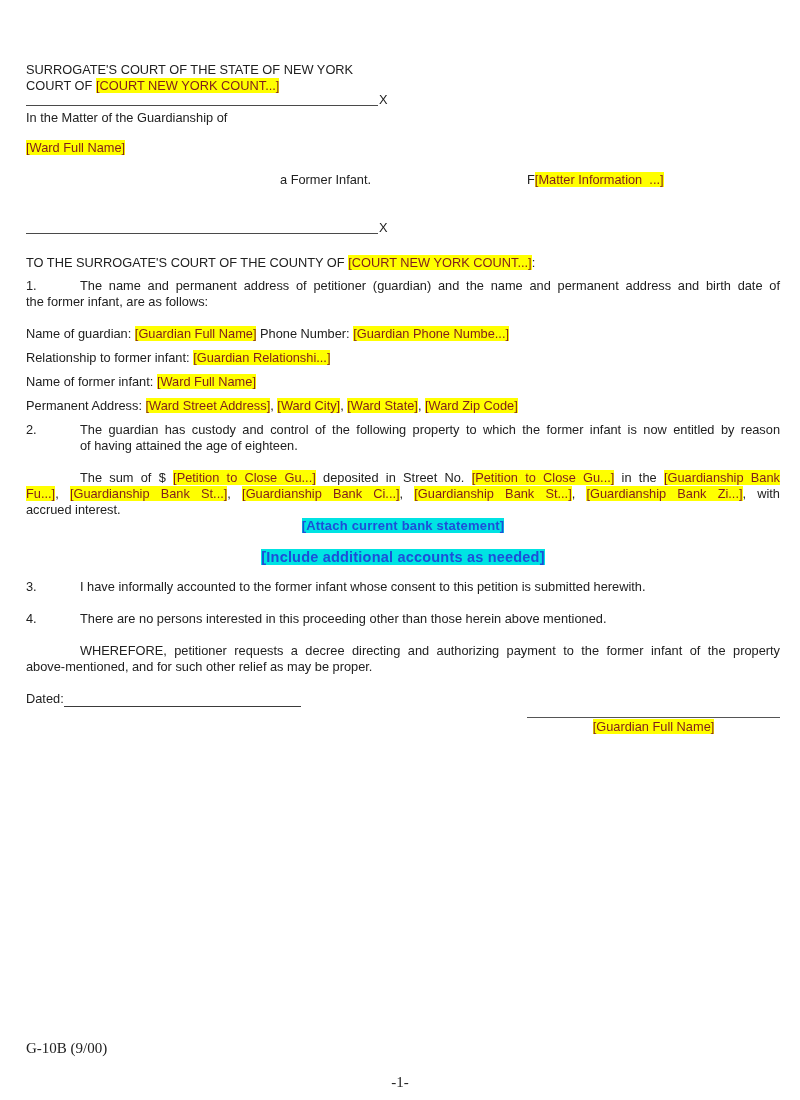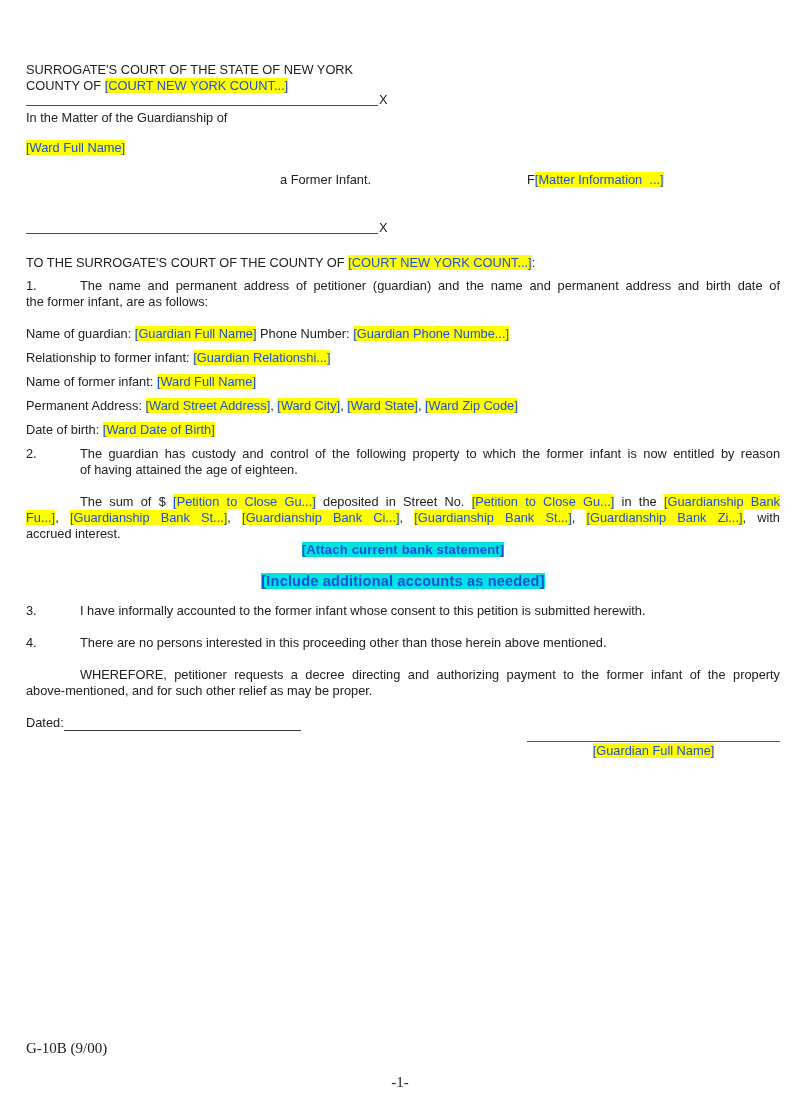--- a/index.html
+++ b/index.html
@@ -2,21 +2,21 @@
 <html style="--highlight_yellow: #ffff00; --highlight_cyan: #00e3e3;"><head>
 <meta charset="utf-8">
 <style>
   html,body{margin:0;padding:0;background:#ffffff;}
   .page{
     position:relative;width:800px;height:1100px;background:#ffffff;overflow:hidden;
     font-family:"Liberation Sans","DejaVu Sans",sans-serif;
     font-size:12.8px;line-height:16px;color:#212121;
   }
   .abs{position:absolute;}
-  .mark-y{background:var(--highlight_yellow,#ffff00);color:#1d4ed8;}
+  .mark-y{background:var(--highlight_yellow,#ffff00);color:#7f1d1d;}
   .mark-c{background:var(--highlight_cyan,#00e3e3);color:#1d4ed8;margin-top:25px;}
   .rule-row{height:13px;}
   .rule{display:inline-block;width:352px;height:13px;border-bottom:1px solid #4a4a4a;vertical-align:bottom;}
   .xmark{display:inline-block;vertical-align:bottom;height:13px;line-height:13px;padding-left:1px;}
   .rtitle{width:260px;}
   .pre span{white-space:pre;}
   .body{position:absolute;left:26px;top:247px;width:754px;}
   .jlast{text-align:justify;text-align-last:justify;}
   .hang{position:relative;padding-left:54px;}
   .pnum{position:absolute;left:0;top:0;}
@@ -32,21 +32,21 @@
   .serif{font-family:"Liberation Serif","DejaVu Serif",serif;font-size:15px;}
   .pagenum{left:0;right:0;text-align:center;}
 </style>
 </head>
 <body>
 
 <div class="page">
 
   <div class="abs" style="left:26px;top:62px;">SURROGATE'S COURT OF THE STATE OF NEW YORK</div>
 
-  <div class="abs" style="left:26px;top:78px;"><span>COUNTY OF </span><span class="mark-y">[COURT NEW YORK COUNT...]</span></div>
+  <div class="abs" style="left:26px;top:78px;"><span>COURT OF </span><span class="mark-y">[COURT NEW YORK COUNT...]</span></div>
 
   <div class="abs rule-row" style="left:26px;top:90px;">
     <span class="rule"></span><span class="xmark">X</span>
   </div>
 
   <div class="abs" style="left:26px;top:110px;">In the Matter of the Guardianship of</div>
 
   <div class="abs" style="left:26px;top:140px;"><span class="mark-y">[Ward Full Name]</span></div>
 
   <div class="abs" style="left:280px;top:172px;">a Former Infant.</div>
@@ -66,21 +66,20 @@
       <div class="jlast">
         <span class="pnum-inline">1.</span><span>The name and permanent address of petitioner (guardian) and the name and permanent address and birth date of</span>
       </div>
       <div>the former infant, are as follows:</div>
     </div>
 
     <div class="mt16"><span>Name of guardian: </span><span class="mark-y">[Guardian Full Name]</span><span> Phone Number: </span><span class="mark-y">[Guardian Phone Numbe...]</span></div>
     <div class="mt8"><span>Relationship to former infant: </span><span class="mark-y">[Guardian Relationshi...]</span></div>
     <div class="mt8"><span>Name of former infant: </span><span class="mark-y">[Ward Full Name]</span></div>
     <div class="mt8"><span>Permanent Address: </span><span class="mark-y">[Ward Street Address]</span><span>, </span><span class="mark-y">[Ward City]</span><span>, </span><span class="mark-y">[Ward State]</span><span>, </span><span class="mark-y">[Ward Zip Code]</span></div>
-    <div class="mt8"><span>Date of birth: </span><span class="mark-y">[Ward Date of Birth]</span></div>
 
     <div class="mt8 hang">
       <span class="pnum">2.</span>
       <div class="jlast">The guardian has custody and control of the following property to which the former infant is now entitled by reason</div>
       <div>of having attained the age of eighteen.</div>
     </div>
 
     <div class="mt16">
       <div class="jlast ind"><span>The sum of $ </span><span class="mark-y">[Petition to Close Gu...]</span><span> deposited in Street No. </span><span class="mark-y">[Petition to Close Gu...]</span><span> in the </span><span class="mark-y">[Guardianship Bank</span></div>
       <div class="jlast"><span class="mark-y">Fu...]</span><span>, </span><span class="mark-y">[Guardianship Bank St...]</span><span>, </span><span class="mark-y">[Guardianship Bank Ci...]</span><span>, </span><span class="mark-y">[Guardianship Bank St...]</span><span>, </span><span class="mark-y">[Guardianship Bank Zi...]</span><span>, with</span></div>

